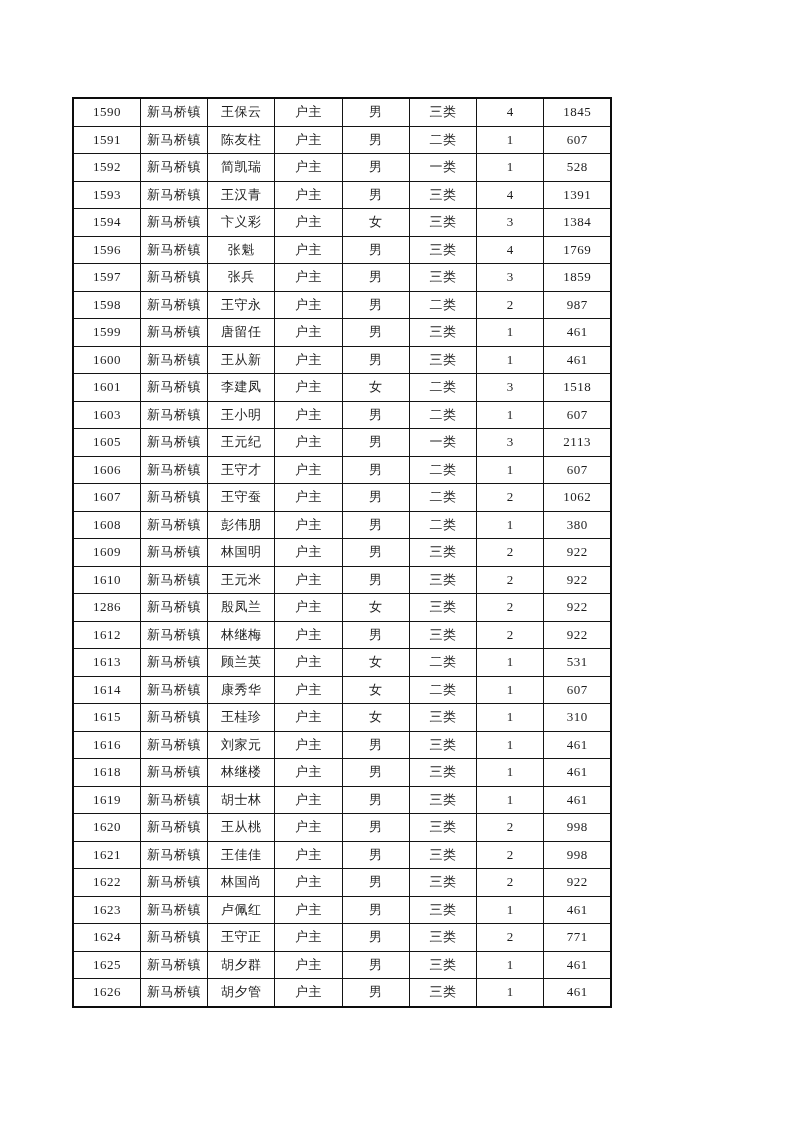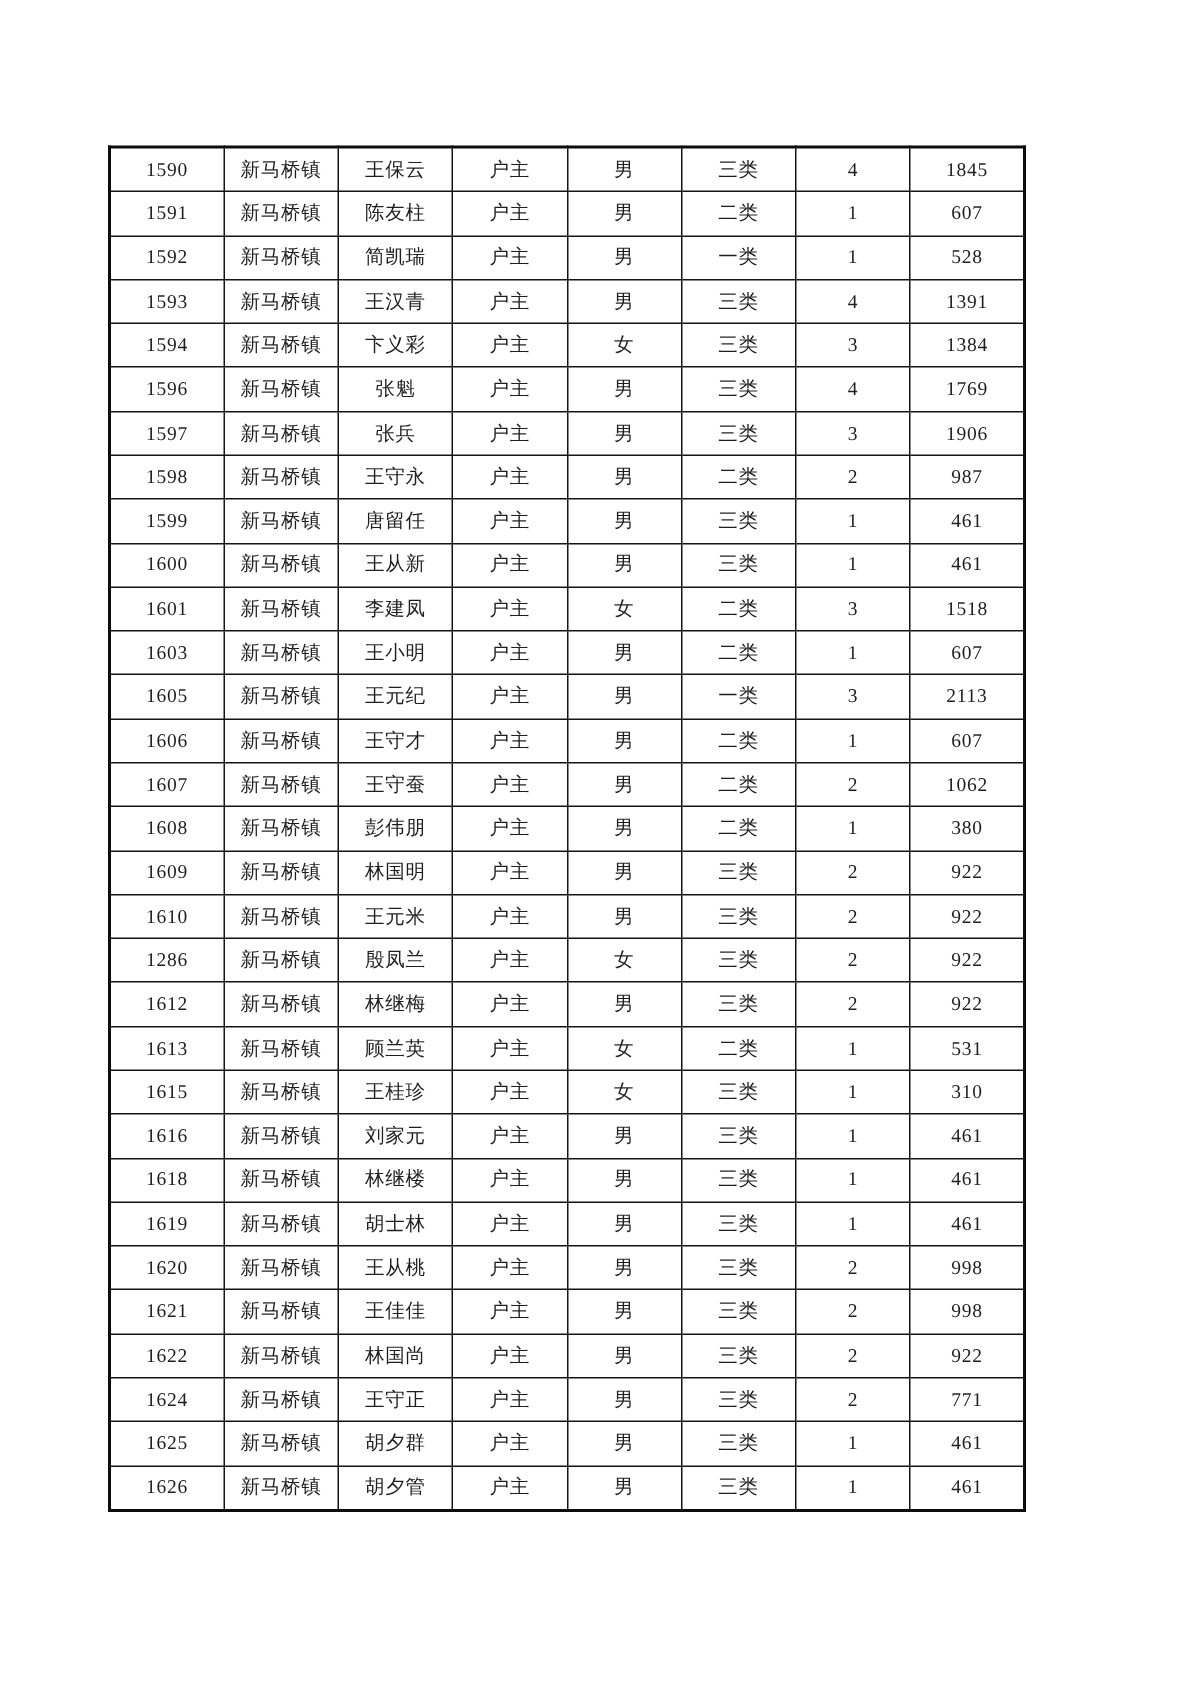--- a/index.html
+++ b/index.html
@@ -12,21 +12,21 @@
     position: relative;
     width: 793px;
     height: 1122px;
     background: #ffffff;
     overflow: hidden;
   }
   table.data-table {
     position: absolute;
     left: 72px;
     top: 97px;
-    width: 612px;
+    width: 540px;
     height: 911px;
     border-collapse: collapse;
     table-layout: fixed;
     border: 2.5px solid #0d0d0d;
   }
   table.data-table td {
     border: 1.5px solid #141414;
     text-align: center;
     vertical-align: middle;
     font-size: 13px;
@@ -116,21 +116,21 @@
           <td>1769</td>
         </tr>
         <tr>
           <td>1597</td>
           <td>新马桥镇</td>
           <td>张兵</td>
           <td>户主</td>
           <td>男</td>
           <td>三类</td>
           <td>3</td>
-          <td>1906</td>
+          <td>1859</td>
         </tr>
         <tr>
           <td>1598</td>
           <td>新马桥镇</td>
           <td>王守永</td>
           <td>户主</td>
           <td>男</td>
           <td>二类</td>
           <td>2</td>
           <td>987</td>
@@ -259,20 +259,30 @@
           <td>1613</td>
           <td>新马桥镇</td>
           <td>顾兰英</td>
           <td>户主</td>
           <td>女</td>
           <td>二类</td>
           <td>1</td>
           <td>531</td>
         </tr>
         <tr>
+          <td>1614</td>
+          <td>新马桥镇</td>
+          <td>康秀华</td>
+          <td>户主</td>
+          <td>女</td>
+          <td>二类</td>
+          <td>1</td>
+          <td>607</td>
+        </tr>
+        <tr>
           <td>1615</td>
           <td>新马桥镇</td>
           <td>王桂珍</td>
           <td>户主</td>
           <td>女</td>
           <td>三类</td>
           <td>1</td>
           <td>310</td>
         </tr>
         <tr>
@@ -327,20 +337,30 @@
         </tr>
         <tr>
           <td>1622</td>
           <td>新马桥镇</td>
           <td>林国尚</td>
           <td>户主</td>
           <td>男</td>
           <td>三类</td>
           <td>2</td>
           <td>922</td>
+        </tr>
+        <tr>
+          <td>1623</td>
+          <td>新马桥镇</td>
+          <td>卢佩红</td>
+          <td>户主</td>
+          <td>男</td>
+          <td>三类</td>
+          <td>1</td>
+          <td>461</td>
         </tr>
         <tr>
           <td>1624</td>
           <td>新马桥镇</td>
           <td>王守正</td>
           <td>户主</td>
           <td>男</td>
           <td>三类</td>
           <td>2</td>
           <td>771</td>

